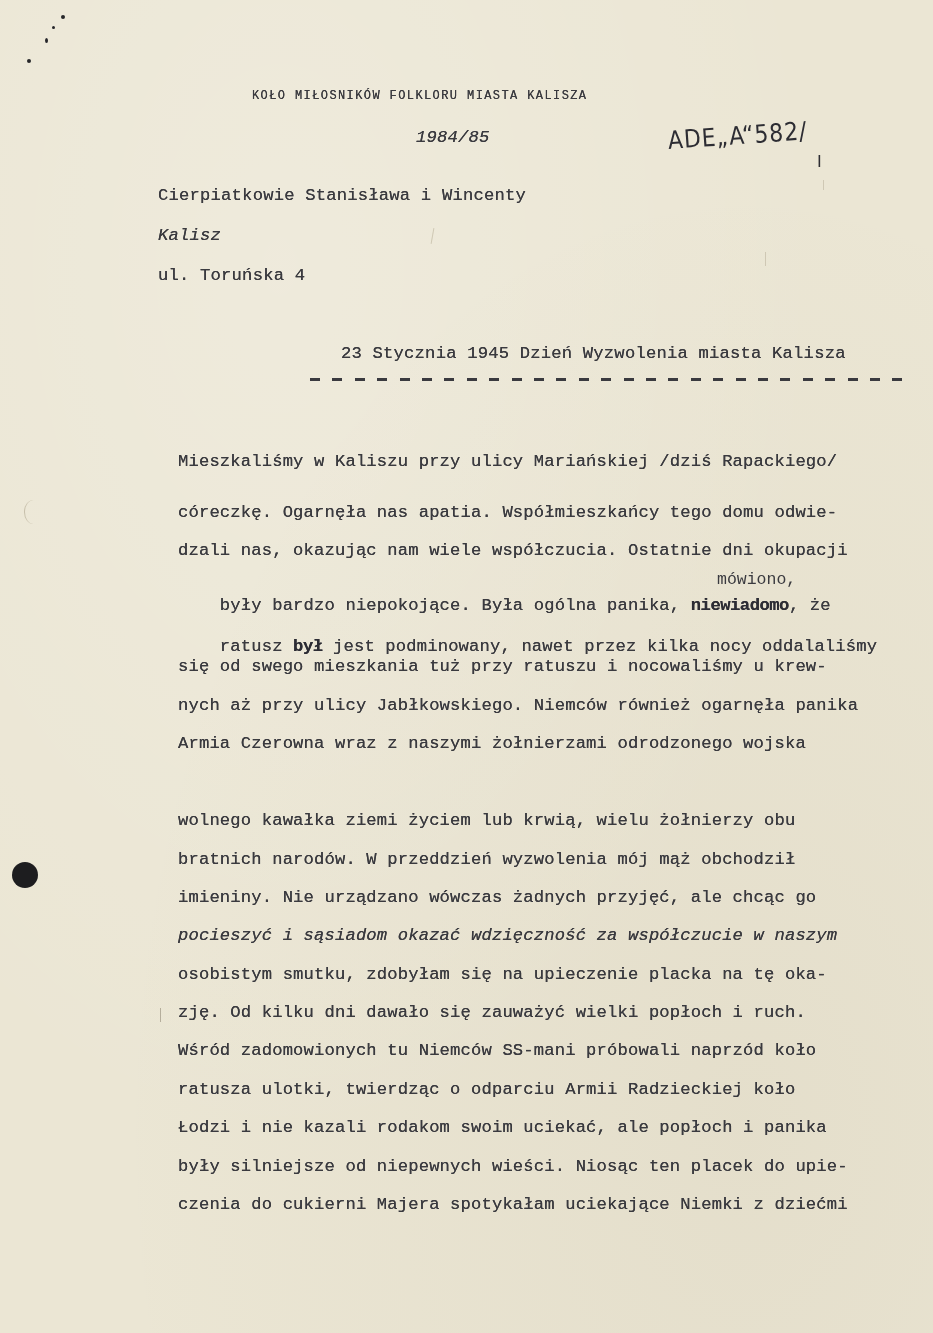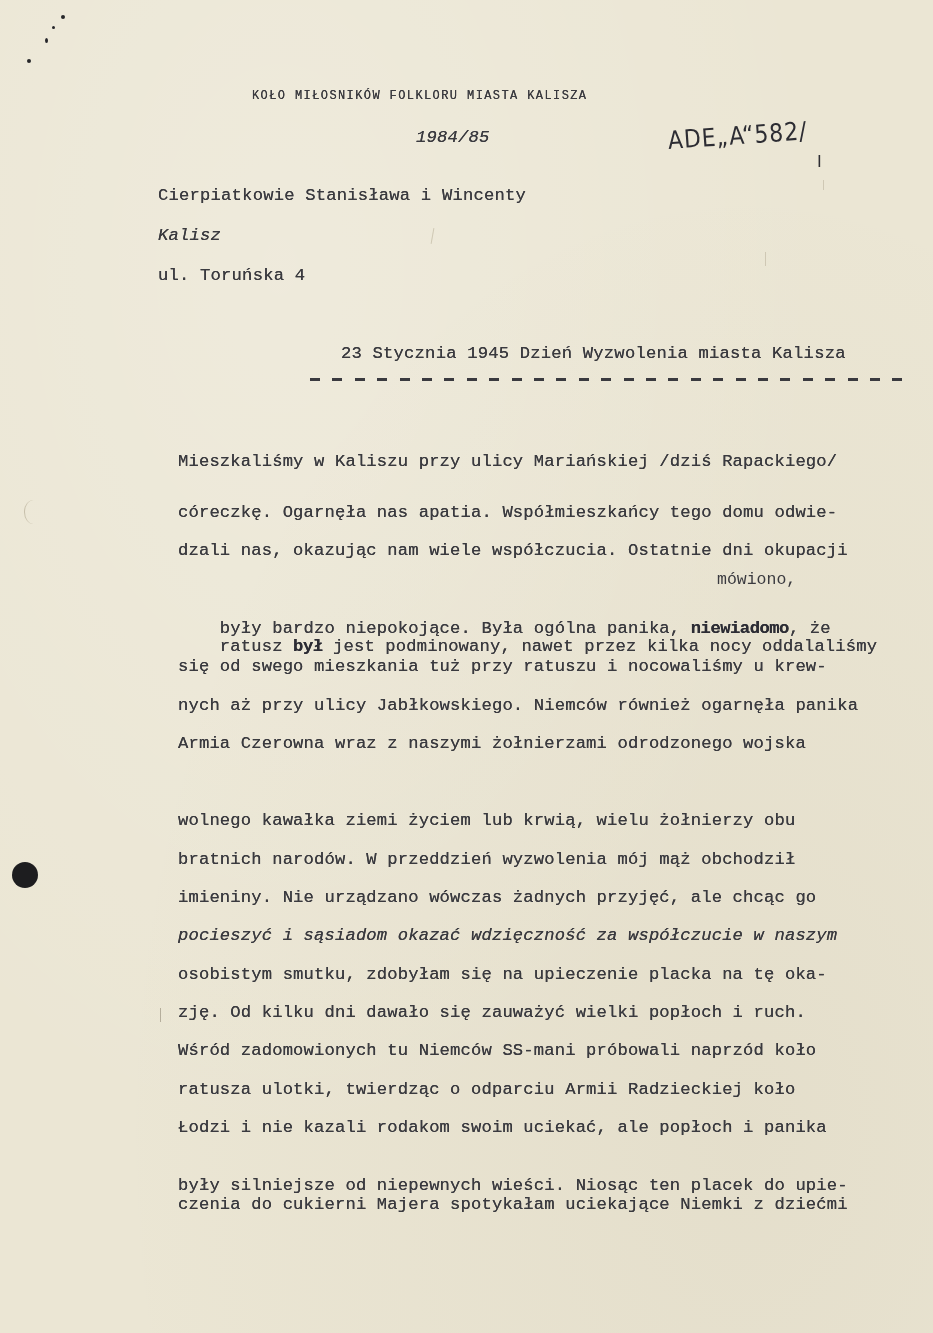--- a/index.html
+++ b/index.html
@@ -160,33 +160,33 @@
   <div class="typed addr addr-3">ul. Toruńska 4</div>
 
   <div class="typed subject">23 Stycznia 1945 Dzień Wyzwolenia miasta Kalisza</div>
   <div class="dash-rule"></div>
 
   <div class="insert-above">mówiono,</div>
 
   <div class="typed body-line" style="top:425px;margin-top:27px;">Mieszkaliśmy w Kaliszu przy ulicy Mariańskiej /dziś Rapackiego/</div>
   <div class="typed body-line" style="top:541px;">dzali nas, okazując nam wiele współczucia. Ostatnie dni okupacji</div>
   <div class="typed body-line" style="top:503px;">córeczkę. Ogarnęła nas apatia. Współmieszkańcy tego domu odwie-</div>
-  <div class="typed body-line" style="top:600px;">
+  <div class="typed body-line" style="top:577px;">
     <span>były bardzo niepokojące. Była ogólna panika, </span><span class="struck">niewiadomo</span><span>, że</span>
   </div>
   <div class="typed body-line" style="top:618px;">
     <span>ratusz </span><span class="struck">był</span><span> jest podminowany, nawet przez kilka nocy oddalaliśmy</span>
   </div>
   <div class="typed body-line" style="top:657px;">się od swego mieszkania tuż przy ratuszu i nocowaliśmy u krew-</div>
   <div class="typed body-line" style="top:734px;">Armia Czerowna wraz z naszymi żołnierzami odrodzonego wojska</div>
   <div class="typed body-line" style="top:696px;">nych aż przy ulicy Jabłkowskiego. Niemców również ogarnęła panika</div>
   <div class="typed body-line" style="top:811px;">wolnego kawałka ziemi życiem lub krwią, wielu żołnierzy obu</div>
   <div class="typed body-line" style="top:850px;">bratnich narodów. W przeddzień wyzwolenia mój mąż obchodził</div>
   <div class="typed body-line" style="top:888px;">imieniny. Nie urządzano wówczas żadnych przyjęć, ale chcąc go</div>
   <div class="typed body-line" style="top:926px;font-style:italic;">pocieszyć i sąsiadom okazać wdzięczność za współczucie w naszym</div>
   <div class="typed body-line" style="top:965px;">osobistym smutku, zdobyłam się na upieczenie placka na tę oka-</div>
   <div class="typed body-line" style="top:1003px;">zję. Od kilku dni dawało się zauważyć wielki popłoch i ruch.</div>
   <div class="typed body-line" style="top:1041px;">Wśród zadomowionych tu Niemców SS-mani próbowali naprzód koło</div>
   <div class="typed body-line" style="top:1080px;">ratusza ulotki, twierdząc o odparciu Armii Radzieckiej koło</div>
   <div class="typed body-line" style="top:1118px;">Łodzi i nie kazali rodakom swoim uciekać, ale popłoch i panika</div>
-  <div class="typed body-line" style="top:1157px;margin-top:19px;">były silniejsze od niepewnych wieści. Niosąc ten placek do upie-</div>
+  <div class="typed body-line" style="top:1157px;">były silniejsze od niepewnych wieści. Niosąc ten placek do upie-</div>
   <div class="typed body-line" style="top:1195px;">czenia do cukierni Majera spotykałam uciekające Niemki z dziećmi</div>
 </div>
 
 </body></html>

